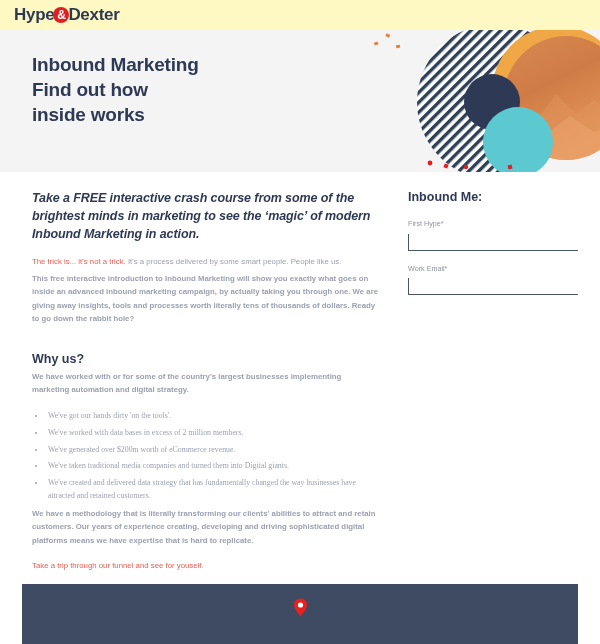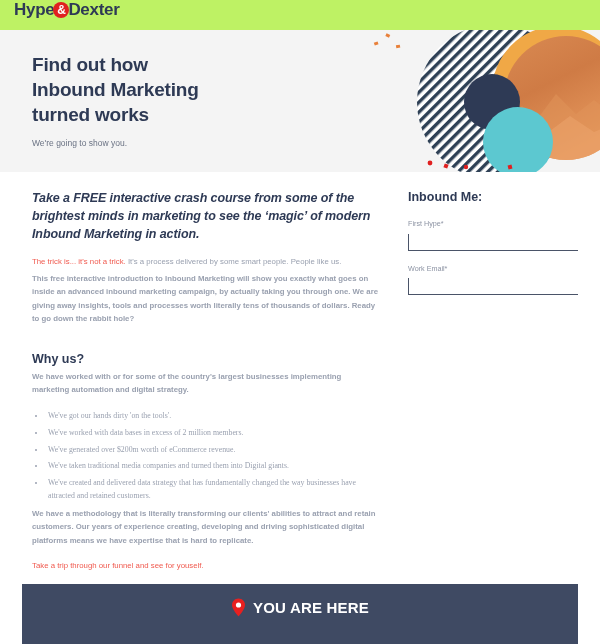--- a/index.html
+++ b/index.html
@@ -7,23 +7,23 @@
     width: 600px;
     height: 644px;
     background: #ffffff;
     font-family: "Liberation Sans", sans-serif;
     overflow: hidden;
   }
 
   
   .site-header {
     height: 30px;
-    background: #bef264;
+    background: #fef9c3;
     display: flex;
-    align-items: flex-start;
+    align-items: center;
     padding-left: 14px;
   }
   .logo {
     font-size: 17px;
     font-weight: bold;
     color: #2e3a55;
     letter-spacing: -0.3px;
     display: flex;
     align-items: center;
     white-space: nowrap;
@@ -249,25 +249,24 @@
         <circle cx="60" cy="133" r="2.4" fill="#e02020"></circle>
         <rect x="74" y="134" width="4" height="4" fill="#e02020" transform="rotate(20 76 136)"></rect>
         <circle cx="96" cy="137" r="2.2" fill="#e02020"></circle>
         <rect x="138" y="135" width="4" height="4" fill="#e02020" transform="rotate(-15 140 137)"></rect>
       </g>
     </svg>
   </div>
 
   <div class="hero-text">
     <div class="hero-title">
+      <div>Inbound Marketing</div>
       <div>Find out how</div>
-      <div>Inbound Marketing</div>
-      <div>turned works</div>
+      <div>inside works</div>
     </div>
-    <div class="hero-sub">We're going to show you.</div>
   </div>
 </div>
 
 <div class="main">
 
   <div class="col-left">
     <div class="lead">Take a FREE interactive crash course from some of the brightest minds in marketing to see the ‘magic’ of modern Inbound Marketing in action.</div>
 
     <div class="accent-line">
       <span class="hl">The trick is... it's not a trick.</span><span> It's a process delivered by some smart people. People like us.</span>
@@ -301,16 +300,15 @@
 
   </div>
 </div>
 
 <div class="panel">
   <div class="panel-head">
     <svg class="pin-icon" width="15" height="19" viewBox="0 0 15 19" xmlns="http://www.w3.org/2000/svg">
       <path d="M7.5 0.6 C3.9 0.6 1 3.5 1 7.1 C1 11.7 7.5 18.4 7.5 18.4 C7.5 18.4 14 11.7 14 7.1 C14 3.5 11.1 0.6 7.5 0.6 Z" fill="#e82020"></path>
       <circle cx="7.5" cy="7" r="2.6" fill="#ffffff"></circle>
     </svg>
-    <div class="panel-title">YOU ARE HERE</div>
   </div>
 
 </div>
 
 </body></html>

